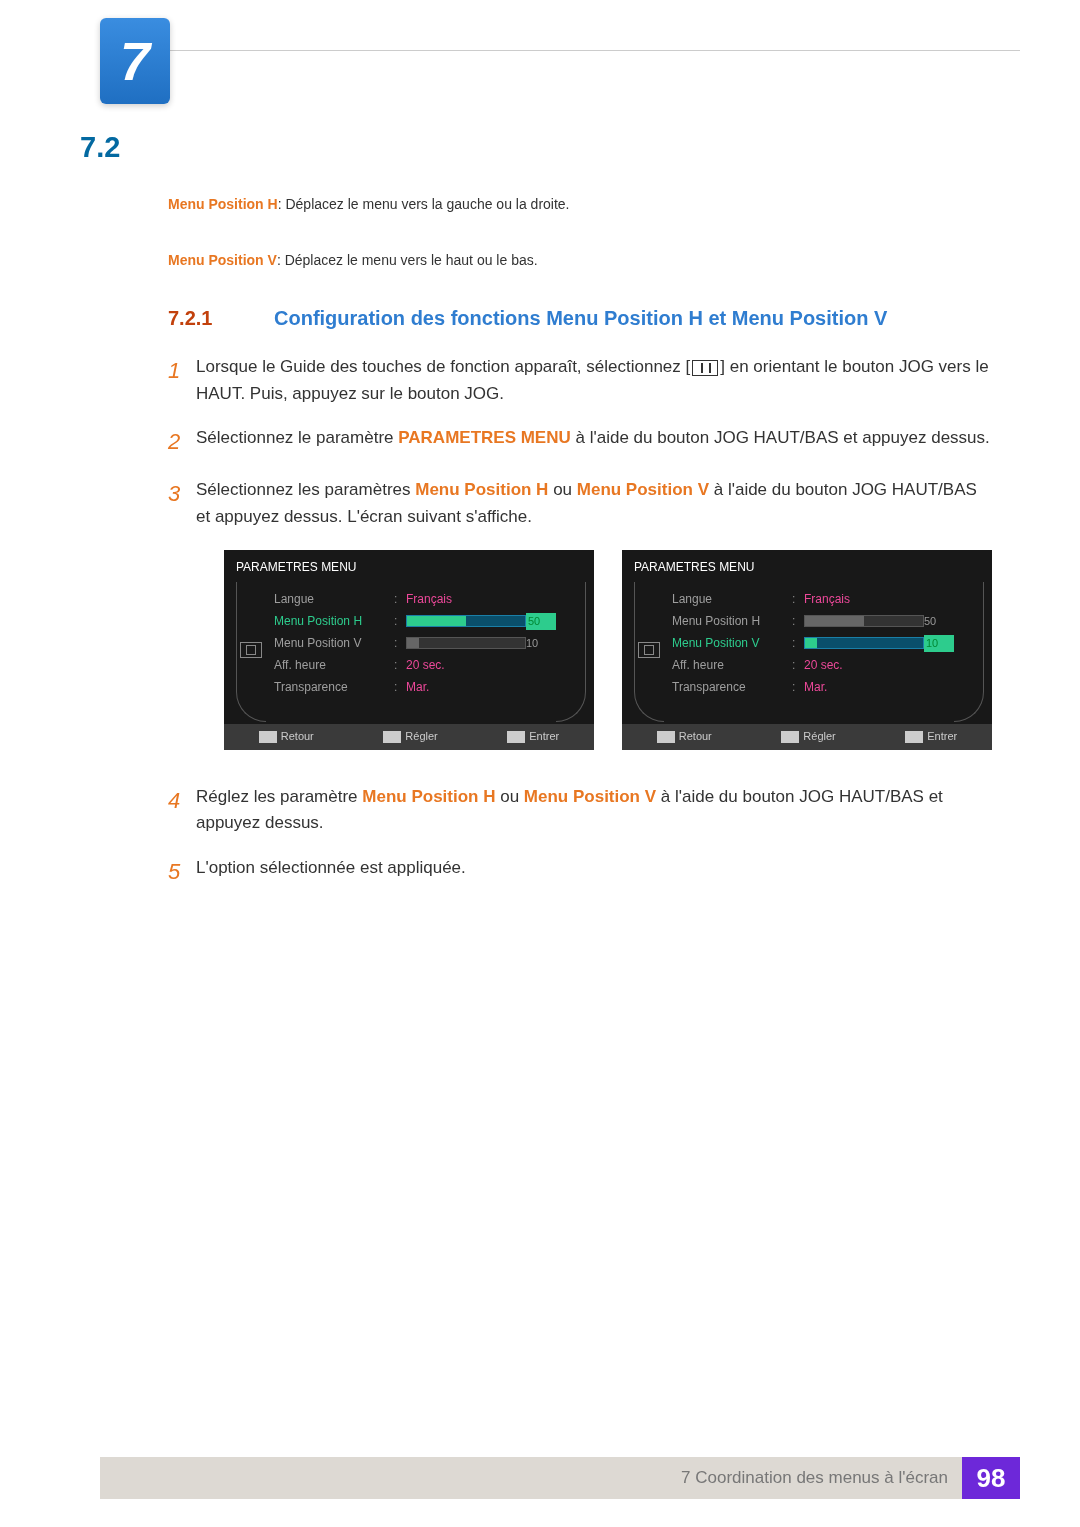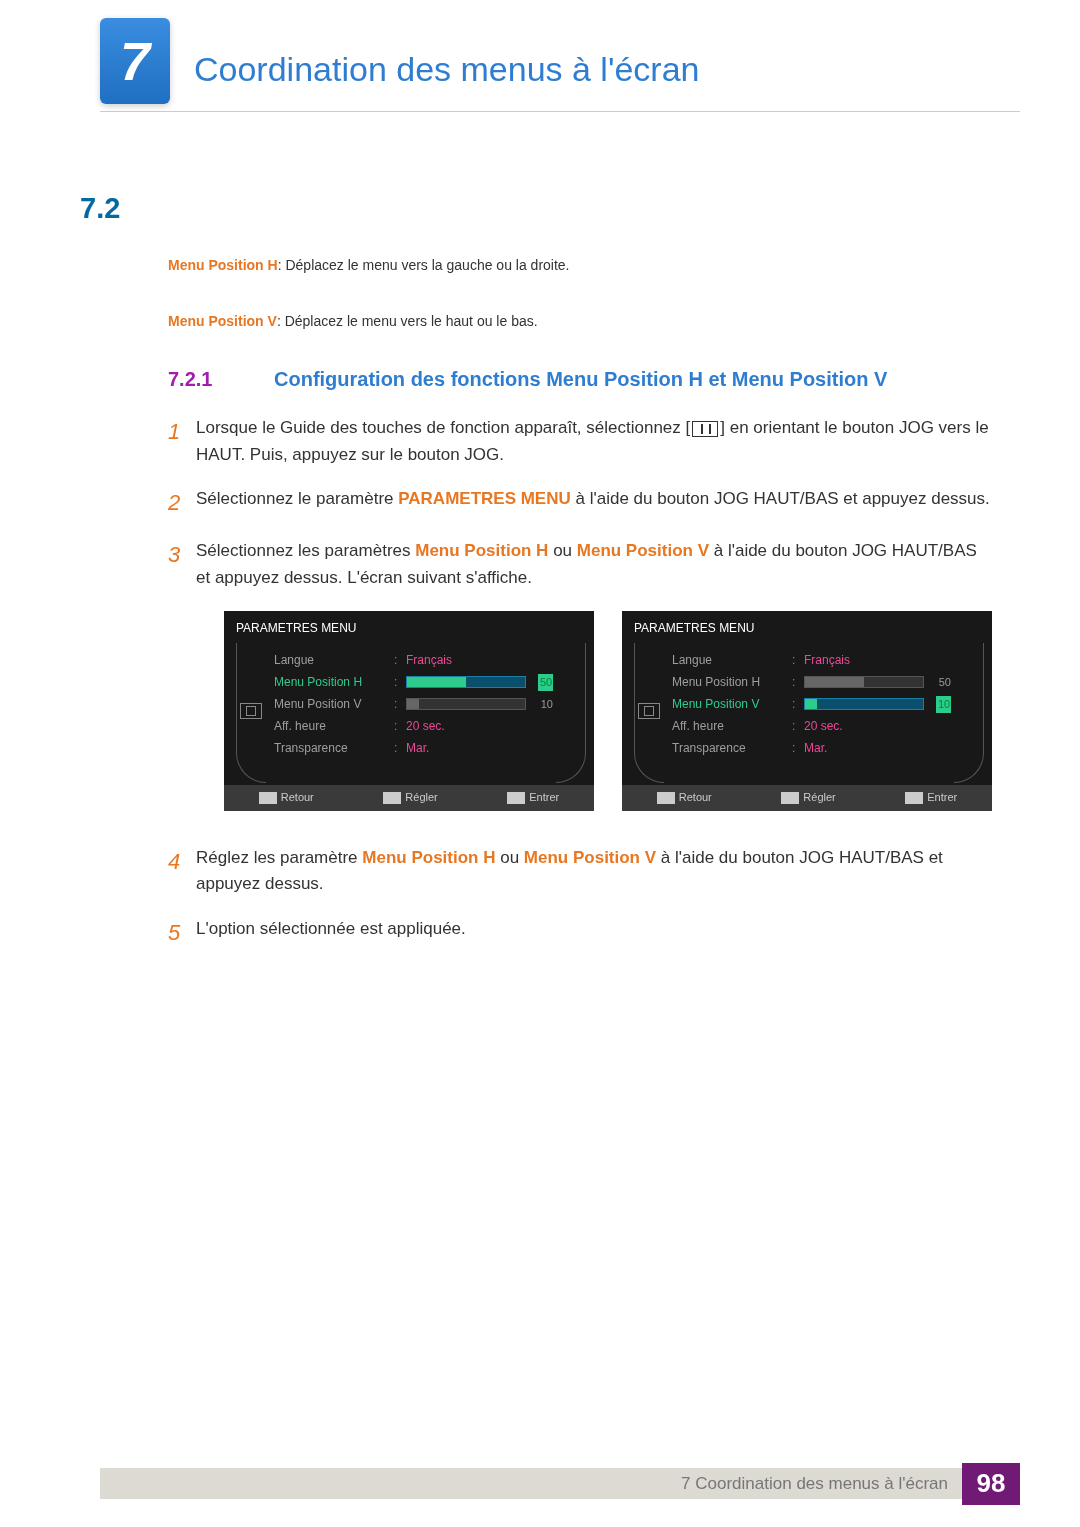--- a/index.html
+++ b/index.html
@@ -65,21 +65,21 @@
     font-size: 14px;
     line-height: 1.55;
   }
   .para2 { margin-top: 34px; }
   .orange-bold { color: #e87722; font-weight: bold; }
   .subsection {
     margin: 36px 90px 0 168px;
     display: flex;
   }
   .subsection-num {
-    color: #a21caf;
+    color: #c2410c;
     font-size: 20px;
     font-weight: bold;
     width: 70px;
   }
   .subsection-title {
     color: #2f7dd0;
     font-size: 20px;
     font-weight: bold;
     margin-left: 36px;
   }
@@ -178,25 +178,24 @@
     height: 12px;
     background: #333;
     border: 1px solid #555;
     display: flex;
     align-items: stretch;
   }
   .osd-bar.sel { background: #0a4f6b; border-color: #1a7fa7; }
   .osd-bar-fill { background: #666; height: 100%; }
   .osd-bar.sel .osd-bar-fill { background: #2dcc8d; }
   .osd-bar-val {
-    width: 15px;
-    text-align: right;
+    width: 30px;
     font-size: 11px;
     color: #999;
-    margin-left: 12px;
+    margin-left: 0;
   }
   .osd-bar-val.sel {
     background: #2dcc8d;
     color: #083;
     padding: 0 2px;
   }
   .osd-btn-icon {
     position: absolute;
     left: 16px;
     top: 60px;
@@ -229,51 +228,50 @@
     width: 18px; height: 12px;
     background: #ccc;
   }
   .page-footer {
     position: absolute;
     bottom: 28px;
     left: 100px;
     right: 60px;
   }
   .footer-bar {
-    height: 31px;
+    height: 42px;
     background: #ddd9d3;
     display: flex;
     align-items: center;
     justify-content: flex-end;
   }
   .footer-text {
     color: #777;
     font-size: 17px;
     padding-right: 14px;
   }
   .footer-pagenum {
-    background: #701a75;
+    background: #6d28d9;
     color: #fff;
     font-size: 26px;
     font-weight: bold;
     width: 58px;
     height: 42px;
     display: flex;
     align-items: center;
     justify-content: center;
   }
 </style>
 </head>
 <body>
 
 <div class="header">
   <div class="chapter-badge">
     <span>7</span>
   </div>
-  <div class="chapter-title">Coordination des menus à l'écran</div>
 </div>
 <div class="hr"></div>
 
 <div class="section-row">
   <div class="section-num">7.2</div>
 </div>
 
 <div class="para">
   <span class="orange-bold">Menu Position H</span><span>: Déplacez le menu vers la gauche ou la droite.</span>
 </div>

